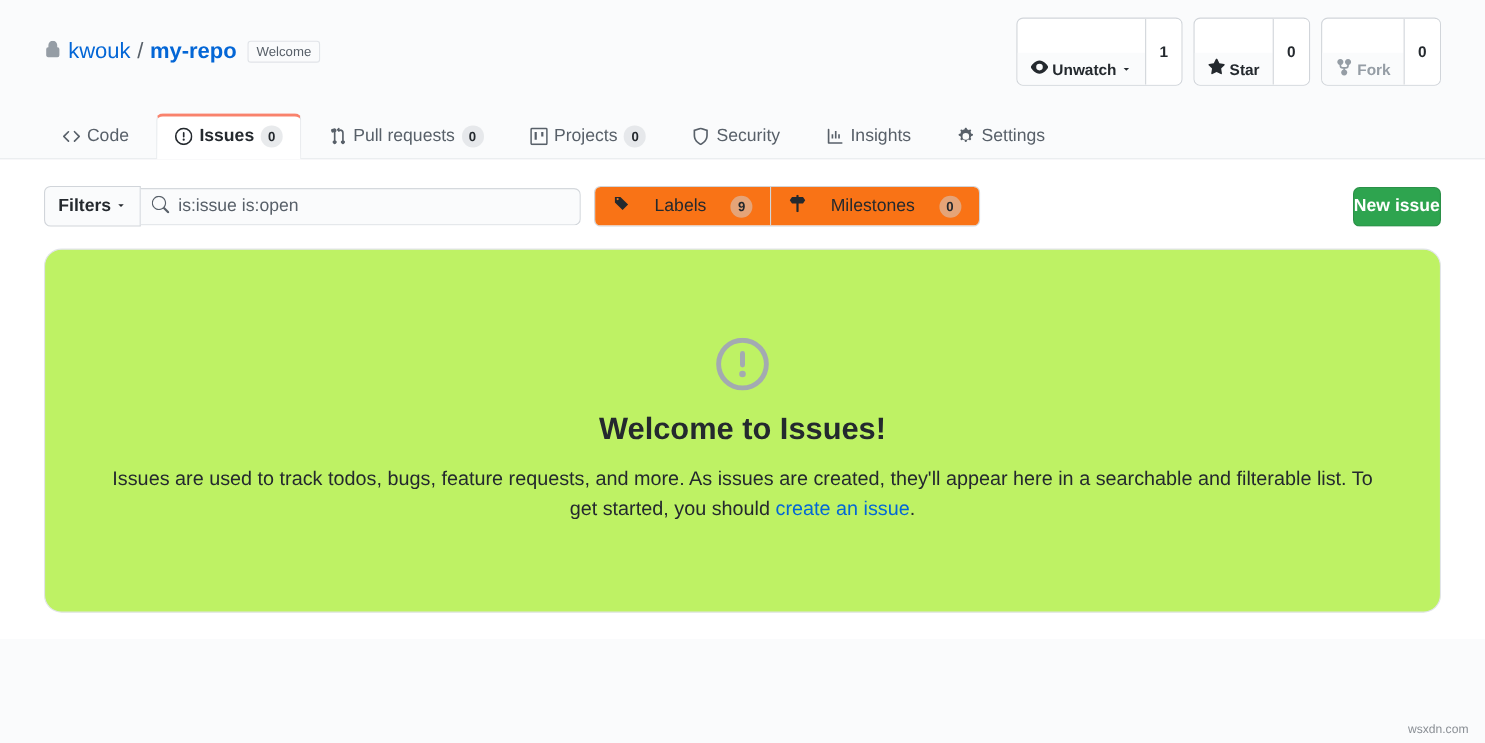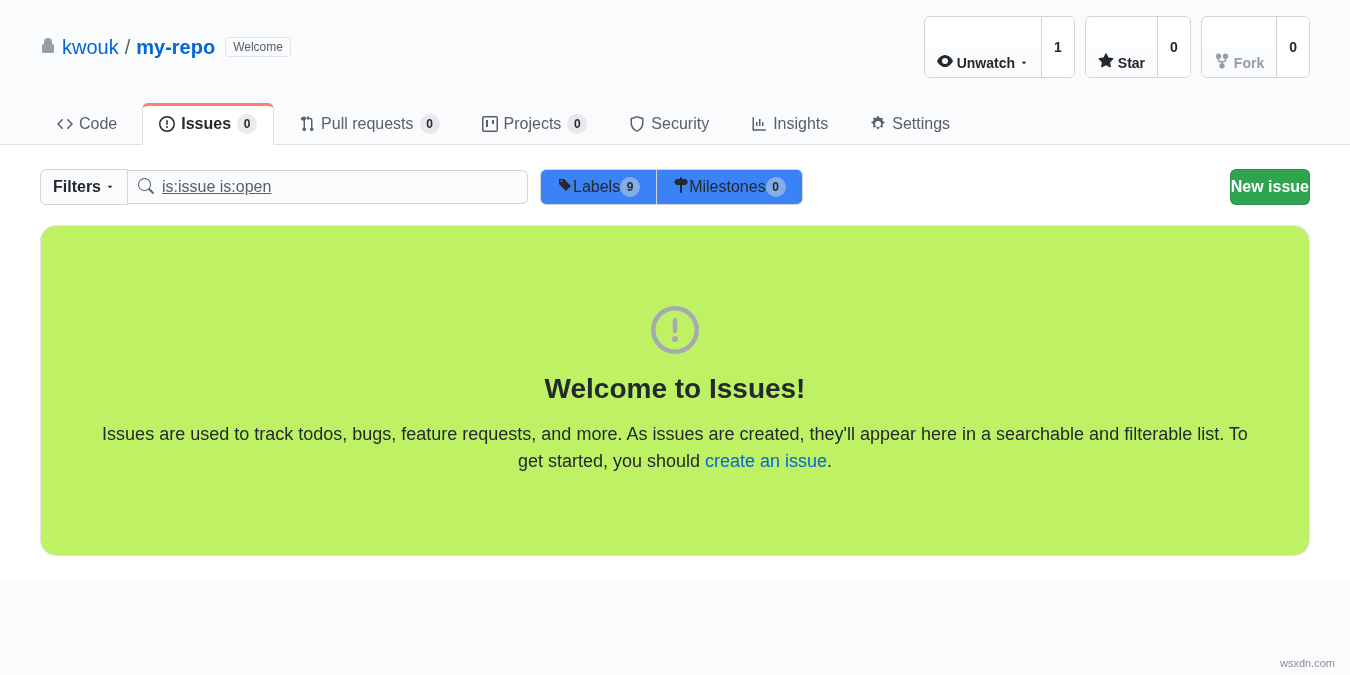--- a/index.html
+++ b/index.html
@@ -141,40 +141,39 @@
 }
 .search-input {
   width: 400px;
   padding: 7px 12px 7px 34px;
   font-size: 16px;
   border: 1px solid #d1d5da;
   border-left: none;
   border-radius: 0 6px 6px 0;
   color: #586069;
   background: #fafbfc;
-  text-decoration: underline;
 }
 .search-icon {
   position: absolute;
   left: 10px;
   color: #586069;
 }
 .pill-group {
   display: flex;
   border: 1px solid #d1d5da;
   border-radius: 6px;
   overflow: hidden;
 }
 .pill {
   display: flex;
   align-items: center;
-  gap: 0;
+  gap: 22px;
   padding: 7px 16px;
   font-size: 16px;
-  background: #3b82f6;
+  background: #f97316;
   border: none;
   cursor: pointer;
   color: #24292e;
   justify-content: center;
 }
 .pill + .pill { border-left: 1px solid #d1d5da; }
 .new-issue-btn {
   padding: 8px 0;
   font-size: 16px;
   font-weight: 600;

